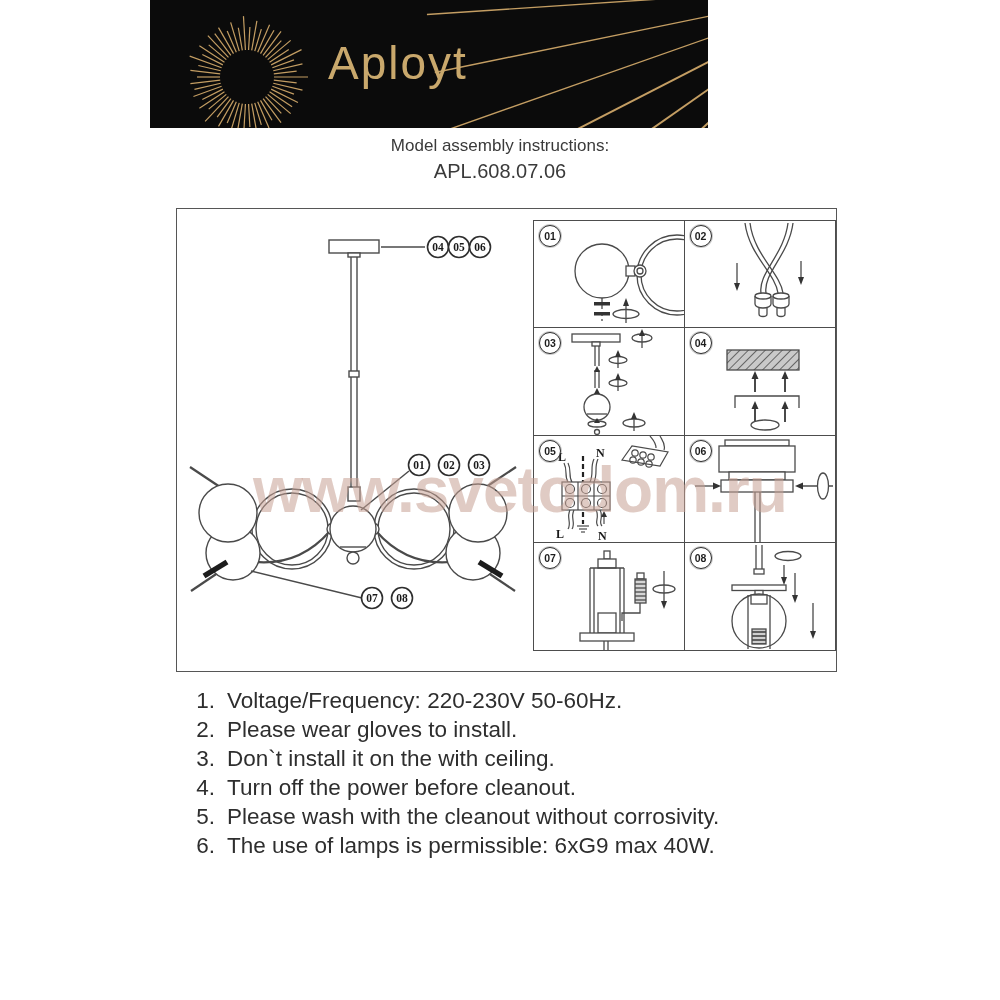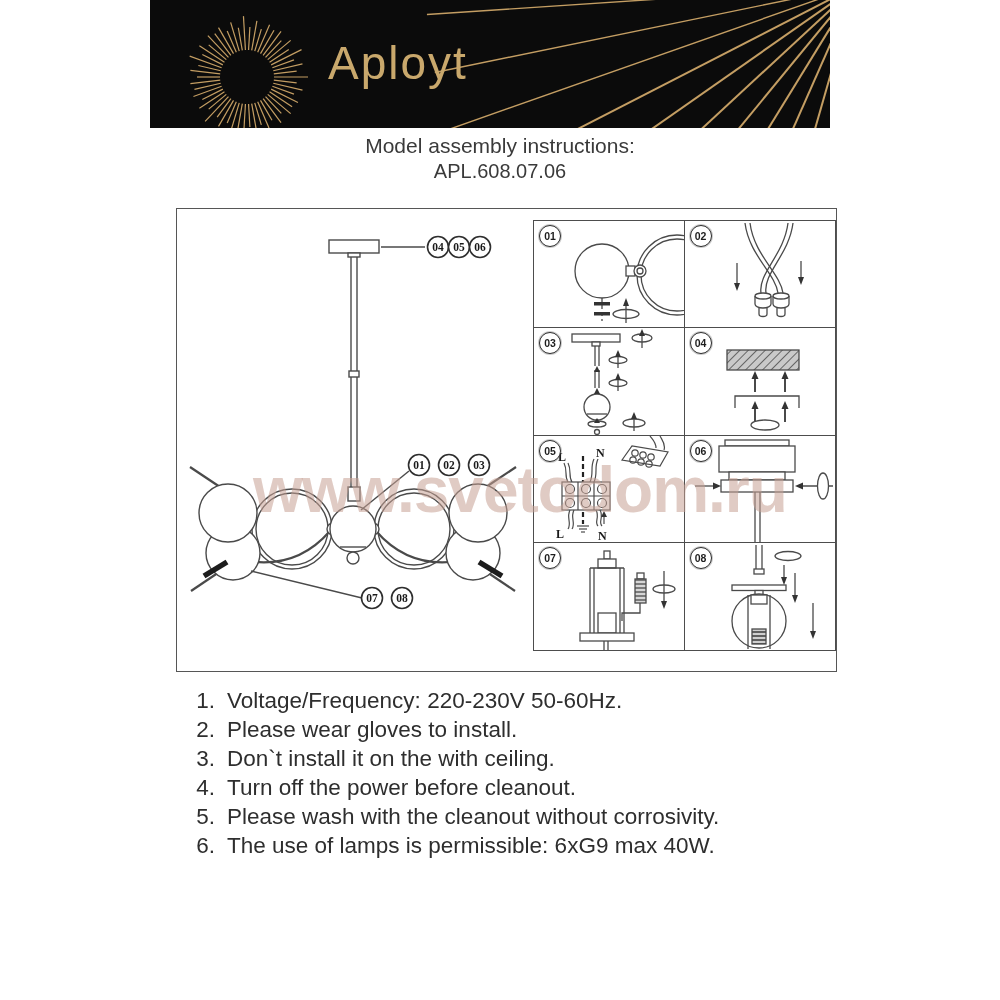--- a/index.html
+++ b/index.html
@@ -1,25 +1,25 @@
 <!DOCTYPE html>
 <html><head>
 <meta charset="utf-8">
 <style>
   html,body{margin:0;padding:0;background:#fff;}
   .sheet{position:relative;width:1000px;height:1000px;background:#fff;overflow:hidden;
          font-family:"Liberation Sans",sans-serif;}
   
-  .banner{position:absolute;left:150px;top:0;width:680px;height:128px;background:#0b0b0b;overflow:hidden;}
+  .banner{position:absolute;left:150px;top:0;width:558px;height:128px;background:#0b0b0b;overflow:hidden;}
   .banner svg{position:absolute;left:0;top:0;}
   .brand{position:absolute;left:178px;top:40px;font-size:46px;font-weight:300;letter-spacing:2px;
          color:#c9a86c;line-height:1;}
   
   .title-wrap{position:absolute;left:0;top:133px;width:1000px;text-align:center;color:#3a3a3a;}
-  .title-h{font-size:21px;line-height:26px;}
+  .title-h{font-size:17px;line-height:26px;}
   .title-m{font-size:20px;line-height:25px;}
   
   .diagram-box{position:absolute;left:176px;top:208px;width:661px;height:464px;
                border:1.5px solid #565656;box-sizing:border-box;background:#fff;}
   .main-art{position:absolute;left:0;top:0;}
   .grid{position:absolute;left:356px;top:11px;width:303px;height:431px;
         border:1.5px solid #4d4d4d;box-sizing:border-box;
         display:grid;grid-template-columns:1fr 1fr;grid-template-rows:1fr 1fr 1fr 1fr;}
   .cell{position:relative;box-sizing:border-box;overflow:hidden;}
   .cell.br{border-right:1.5px solid #4d4d4d;}

